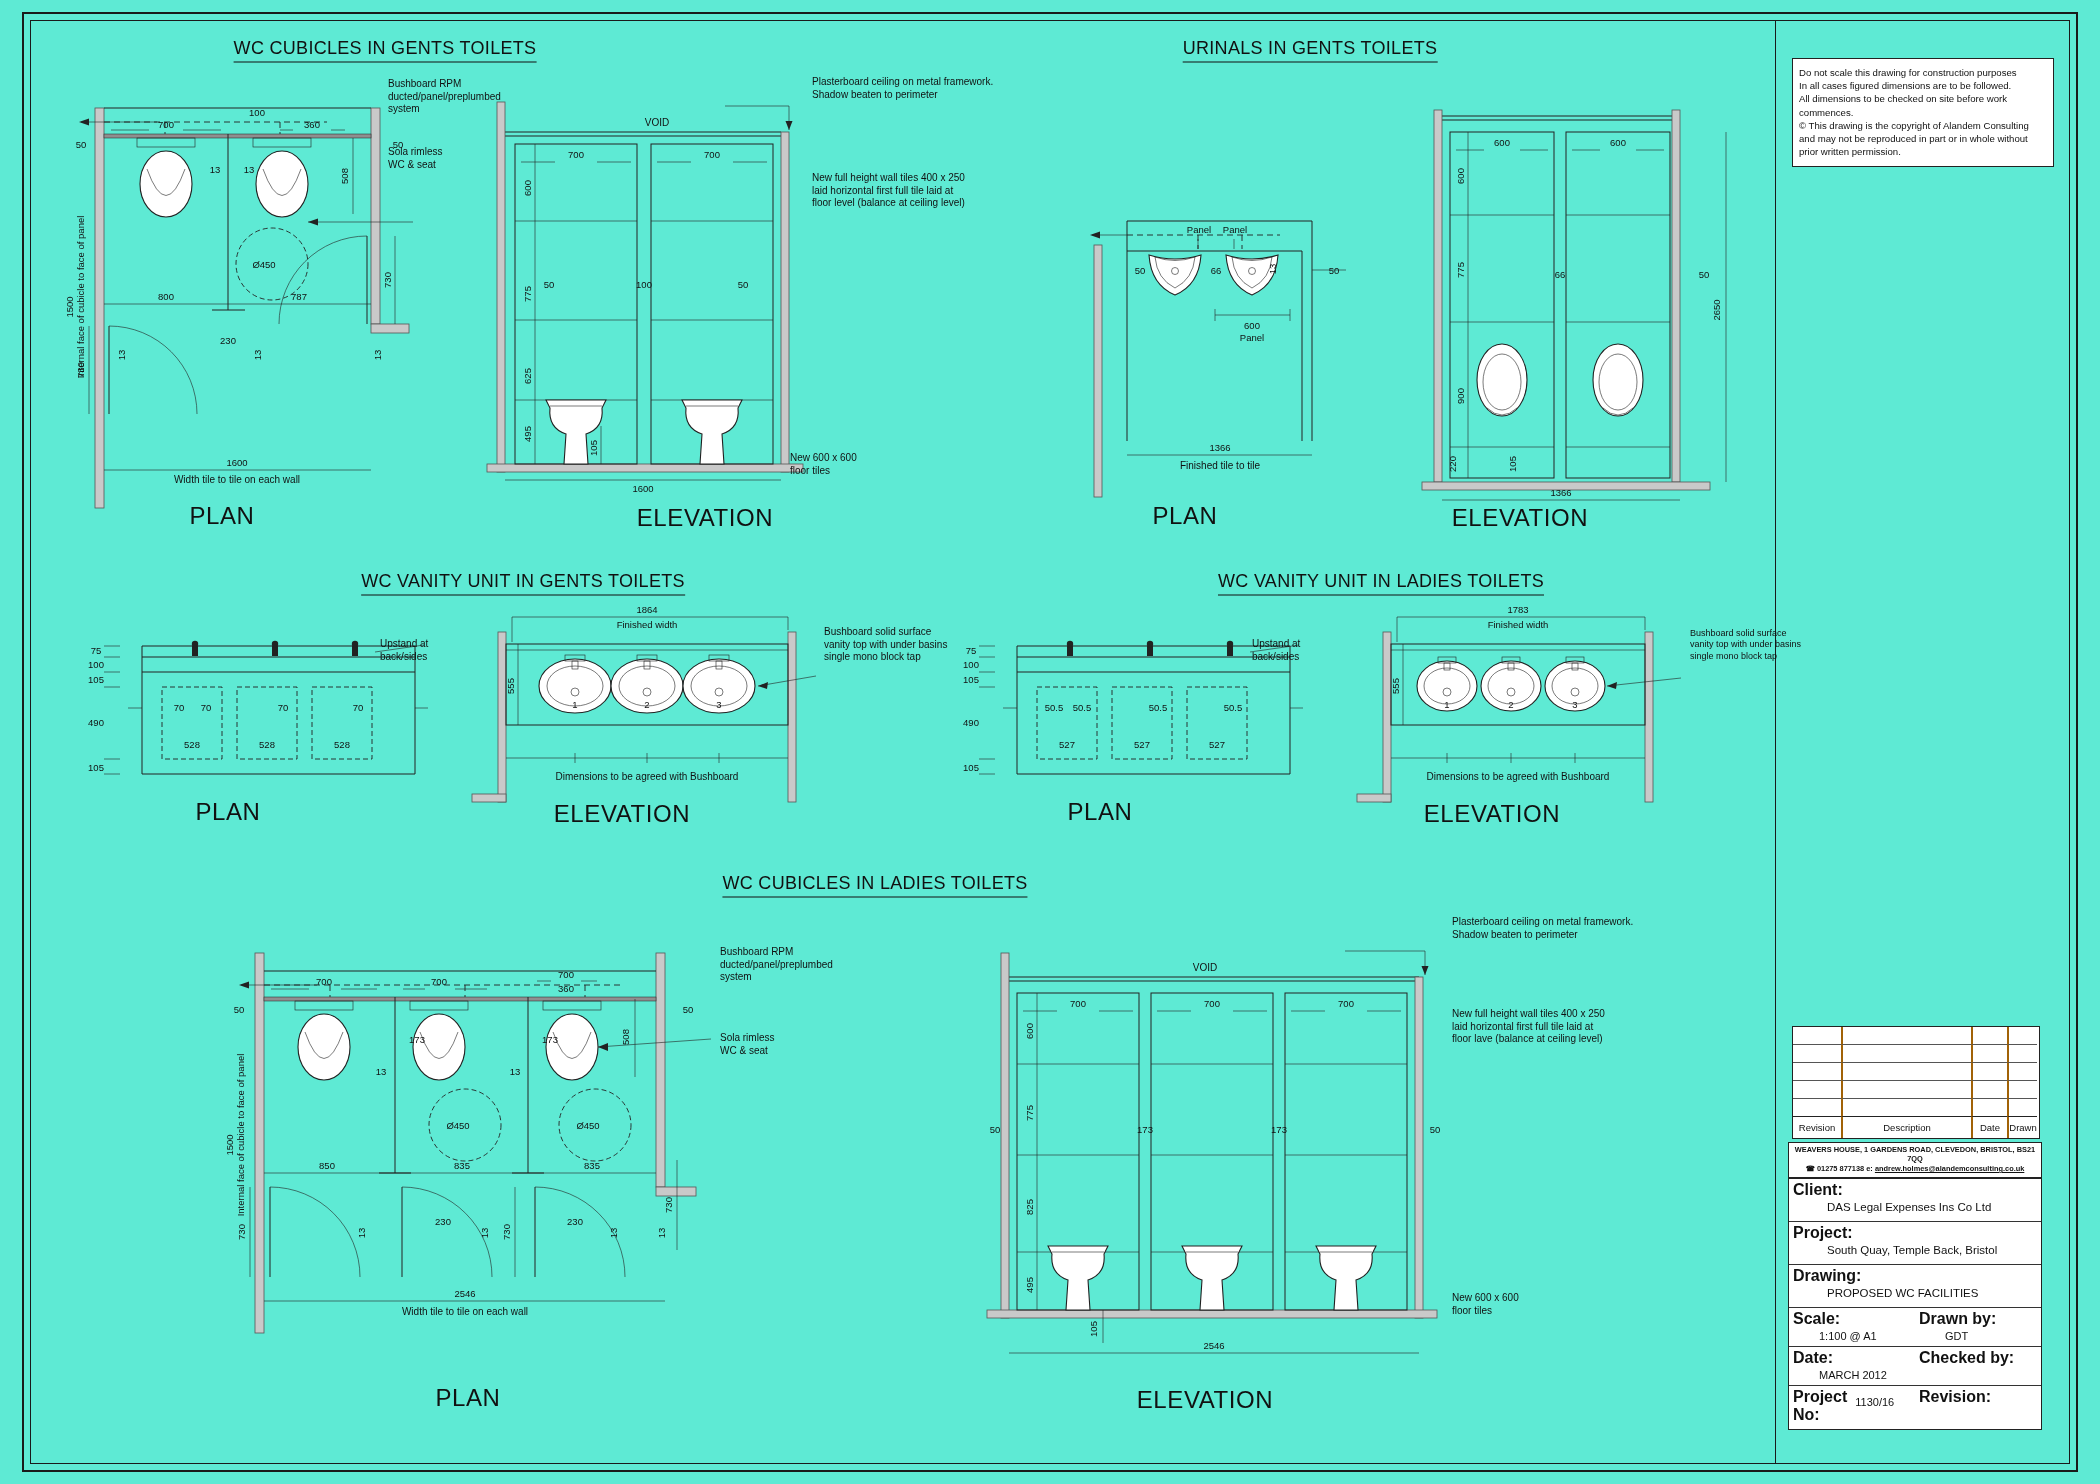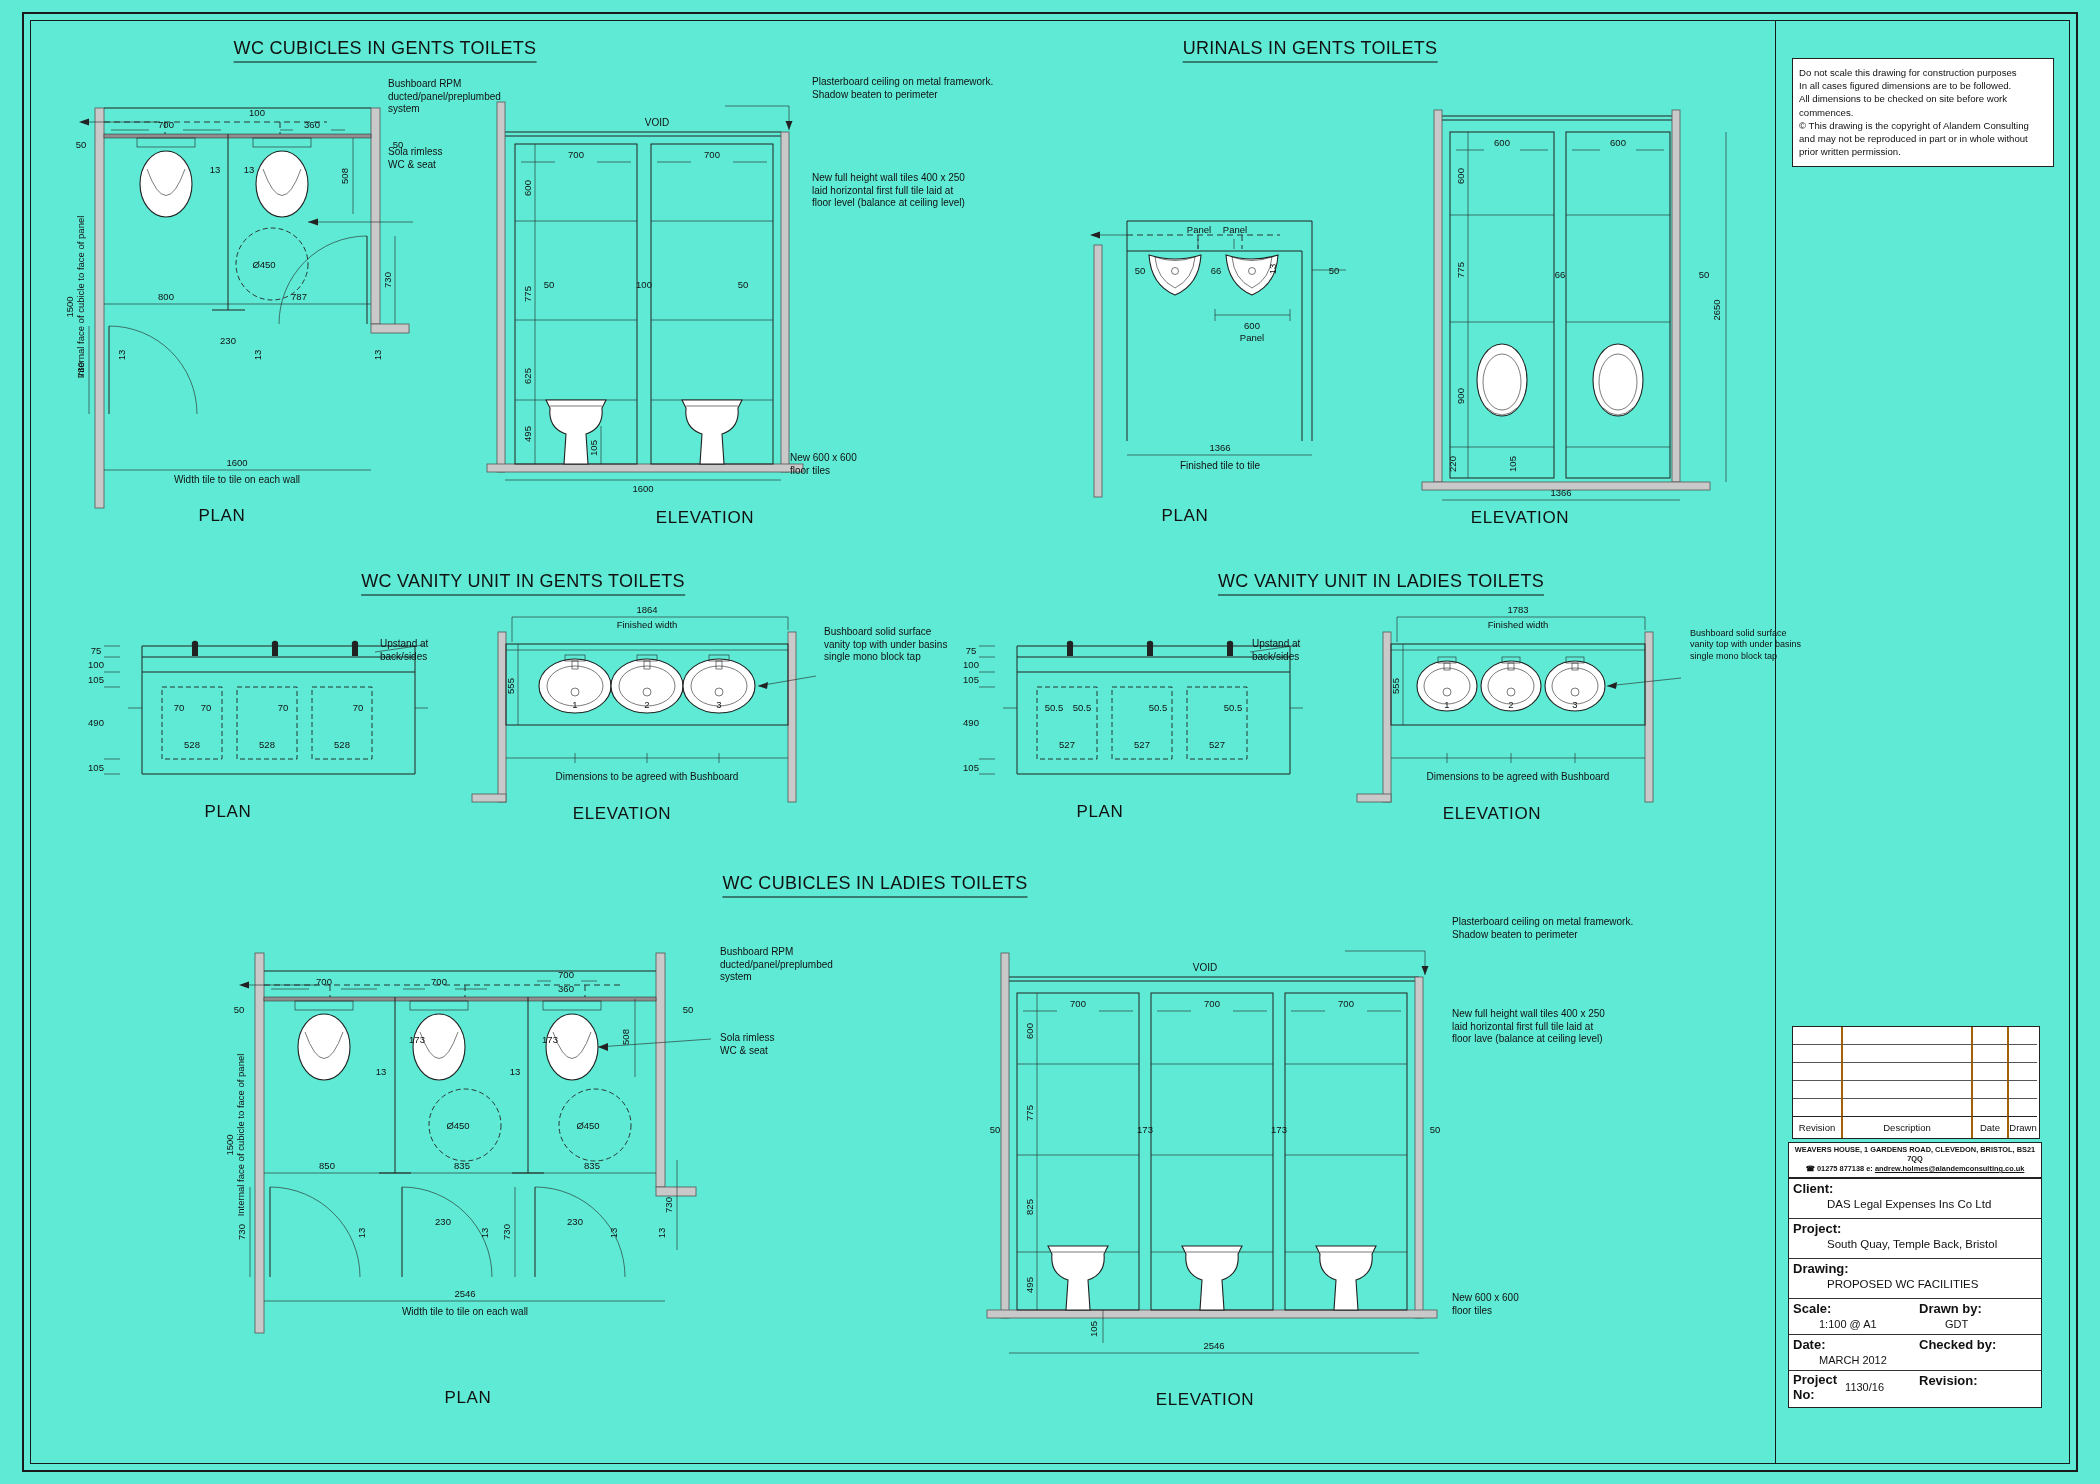--- a/index.html
+++ b/index.html
@@ -3,21 +3,21 @@
 <meta charset="utf-8">
 <style>
   html,body{margin:0;padding:0;background:#e8e8e8;}
   .sheet{position:relative;width:2100px;height:1484px;background:#5eead4;
          font-family:"Liberation Sans",sans-serif;color:#111;overflow:hidden;}
   .b-outer{position:absolute;left:22px;top:12px;right:22px;bottom:12px;border:2px solid #1a1a1a;}
   .b-inner{position:absolute;left:30px;top:20px;right:30px;bottom:20px;border:1px solid #1a1a1a;}
   .vsep{position:absolute;left:1775px;top:20px;width:1px;height:1444px;background:#1a1a1a;}
   .dtitle{position:absolute;transform:translate(-50%,-50%);font-size:18px;letter-spacing:.3px;
           border-bottom:1.6px solid #111;padding-bottom:3px;white-space:nowrap;}
-  .vlabel{position:absolute;transform:translate(-50%,-50%);font-size:17px;letter-spacing:.6px;white-space:nowrap;text-align:right;}
+  .vlabel{position:absolute;transform:translate(-50%,-50%);font-size:24px;letter-spacing:.6px;white-space:nowrap;text-align:right;}
   .ann{position:absolute;font-size:10px;line-height:1.25;white-space:pre-line;}
   .ann.small{font-size:9px;}
   .draw{position:absolute;}
   svg text{font-family:"Liberation Sans",sans-serif;fill:#111;}
   .dim{font-size:9.5px;text-anchor:middle;}
   .dimb{font-size:10px;text-anchor:middle;}
   .ln{stroke:#222;stroke-width:1;fill:none;}
   .tn{stroke:#222;stroke-width:.6;fill:none;}
   .dash{stroke:#222;stroke-width:.9;fill:none;stroke-dasharray:6 4;}
   .dash2{stroke:#222;stroke-width:.9;fill:none;stroke-dasharray:5 3;}
@@ -39,21 +39,21 @@
   .revhead>div{height:21px;border-top:1.2px solid #222;font-size:9.5px;display:flex;align-items:center;justify-content:center;}
   .tblock{left:1788px;top:1142px;width:252px;border:1.6px solid #222;background:#fff;}
   .logo{position:relative;height:66px;}
   .logo .cname{position:absolute;left:0;right:0;top:22px;text-align:center;font-size:20px;letter-spacing:.5px;}
   .logo .tag{position:absolute;left:0;right:0;top:44px;text-align:center;font-size:9.5px;padding-left:70px;}
   .leaf{position:absolute;top:6px;}
   .addr{font-size:7.4px;font-weight:bold;text-align:center;padding:2px 2px 0 2px;}
   .contact{font-size:7.4px;font-weight:bold;text-align:center;padding:1px 0 4px 0;border-bottom:2px solid #222;}
   .contact .em{text-decoration:underline;}
   .tb-row{border-bottom:1px solid #333;padding:2px 4px;}
-  .tb-lab{font-weight:bold;font-size:13px;}
+  .tb-lab{font-weight:bold;font-size:16px;}
   .tb-val{font-size:11.5px;padding:2px 0 6px 34px;}
   .tb-duo{display:flex;border-bottom:1px solid #333;}
   .tb-duo>div{width:50%;padding:2px 4px 4px 4px;}
   .tb-duo .tb-val2{font-size:11px;padding:2px 0 0 26px;}
   .tb-duo .nb2{white-space:pre-line;line-height:1.15;}
   .tb-duo:last-child{border-bottom:none;}
 </style>
 </head>
 <body>
 

